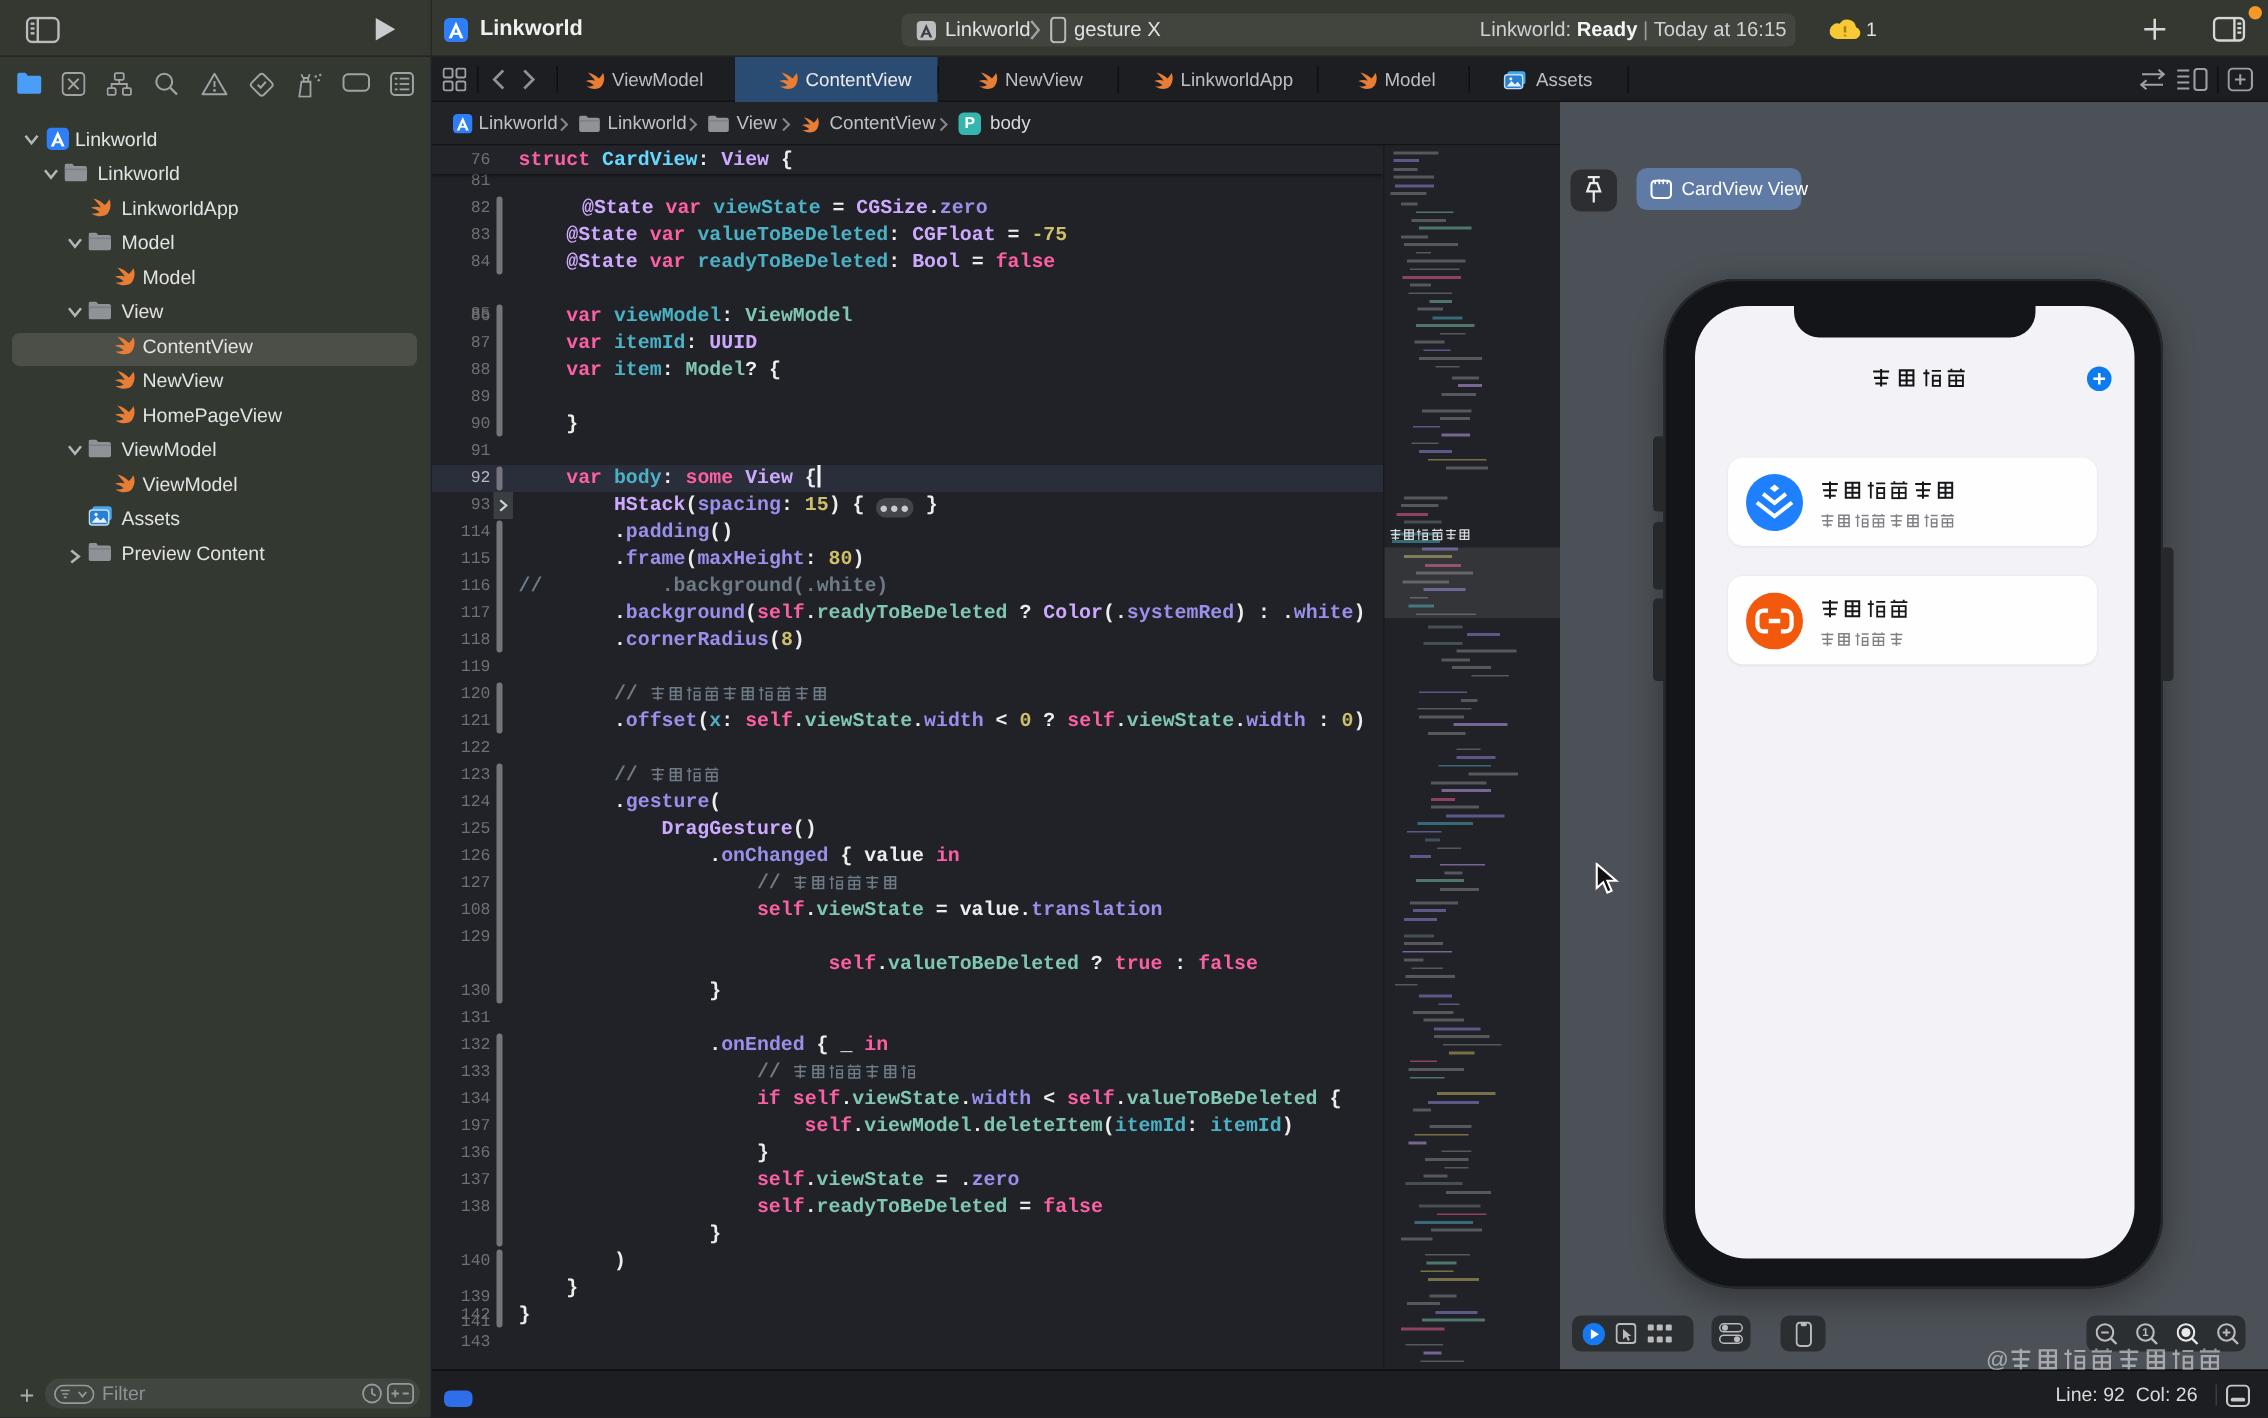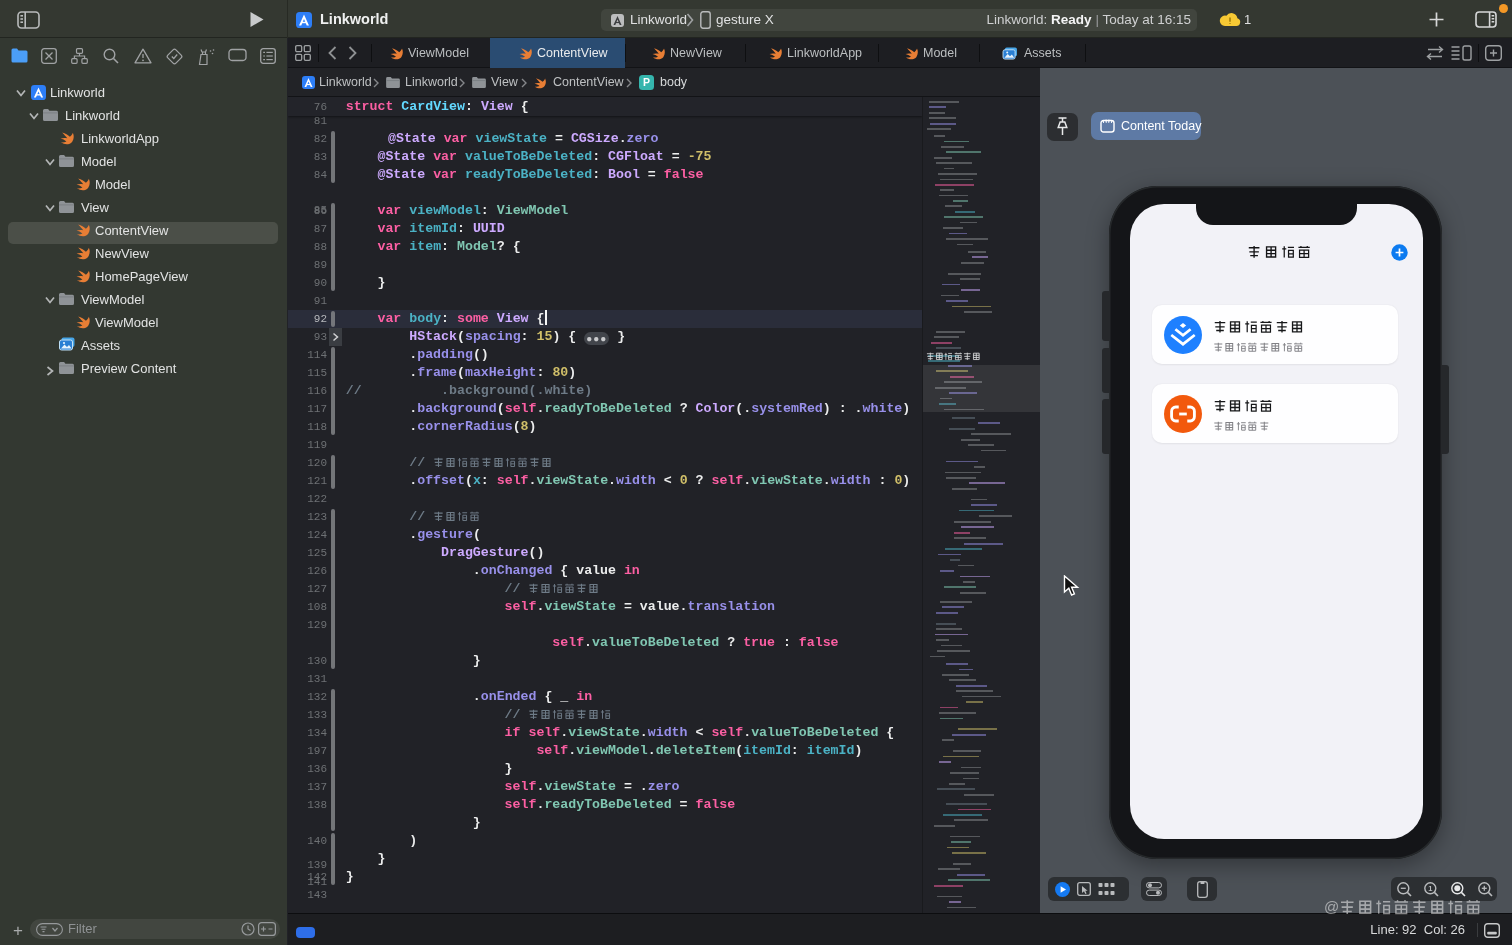--- a/index.html
+++ b/index.html
@@ -691,21 +691,21 @@
 <div id="preview">
  <div class="abs" style="left:7px;top:45px;width:31px;height:28px;border-radius:7px;background:#2c2e31"></div>
  <svg class="abs" style="left:15px;top:49px" width="15" height="20" viewBox="0 0 15 20">
       <path d="M3.5,1 H11.5 M7.5,1 V5 M5.2,5 L3.2,10.5 H11.8 L9.8,5 Z M7.5,10.5 V18" stroke="#e8e9ea" stroke-width="1.5" fill="none"></path>
     </svg>
  <div class="abs" style="left:51px;top:44px;width:110px;height:28px;border-radius:7px;background:#5e7aa5"></div>
  <svg class="abs" style="left:60px;top:51px" width="15" height="14" viewBox="0 0 15 14">
       <rect x="1" y="1.5" width="13" height="11.5" rx="2.5" fill="none" stroke="#fff" stroke-width="1.4"></rect>
       <path d="M3,1 L3.6,3.8 M6,0.6 L6.3,3.8 M9,0.6 L8.7,3.8 M12,1 L11.4,3.8" stroke="#fff" stroke-width="1.1"></path>
     </svg>
- <div class="abs" style="left:81px;top:44px;height:28px;line-height:28px;font-size:12.5px;color:#fff">Content Today</div>
+ <div class="abs" style="left:81px;top:44px;height:28px;line-height:28px;font-size:12.5px;color:#fff">CardView View</div>
  <div class="abs" style="left:69px;top:118px;width:333px;height:673px;border-radius:48px;background:#141518;box-shadow:0 6px 22px rgba(0,0,0,0.35), inset 0 0 0 1.5px #26292b"></div>
  <div class="abs" style="left:62px;top:223px;width:8px;height:50px;border-radius:3px 0 0 3px;background:#26282b"></div>
  <div class="abs" style="left:62px;top:280px;width:8px;height:45px;border-radius:3px 0 0 3px;background:#26282b"></div>
  <div class="abs" style="left:62px;top:331px;width:8px;height:55px;border-radius:3px 0 0 3px;background:#26282b"></div>
  <div class="abs" style="left:401px;top:297px;width:8px;height:89px;border-radius:0 3px 3px 0;background:#26282b"></div>
  <div class="abs" style="left:90px;top:136px;width:293px;height:635px;border-radius:34px;background:#f2f2f7"></div>
  <div class="abs" style="left:156px;top:136px;width:161px;height:21px;border-radius:0 0 17px 17px;background:#141518"></div>
  <div class="abs" style="left:207px;top:177px;height:15px;color:#141416;font-size:0;line-height:0"><svg class="zh" style="width:14.2px;height:13.6px;vertical-align:middle;margin-right:2.6px">
         <use href="#z1"></use>
       </svg><svg class="zh" style="width:14.2px;height:13.6px;vertical-align:middle;margin-right:2.6px">

